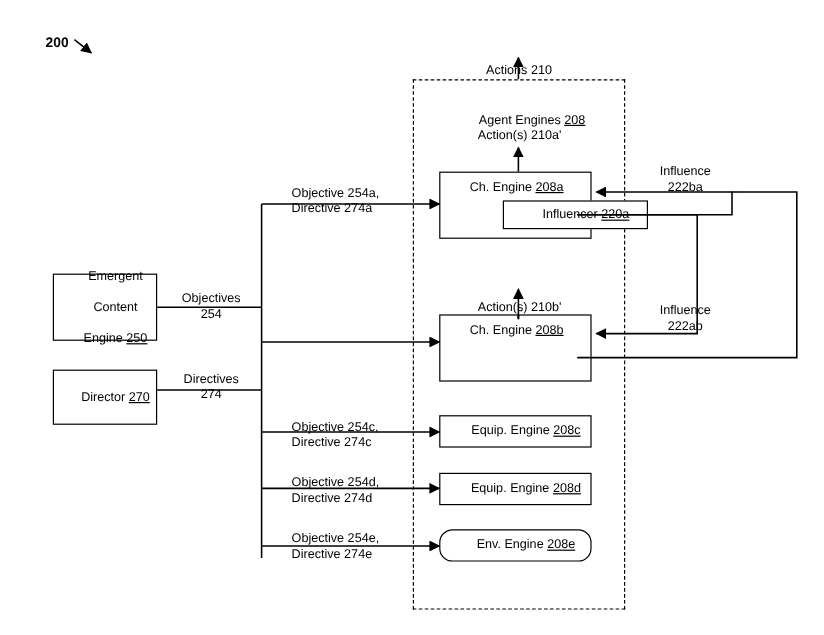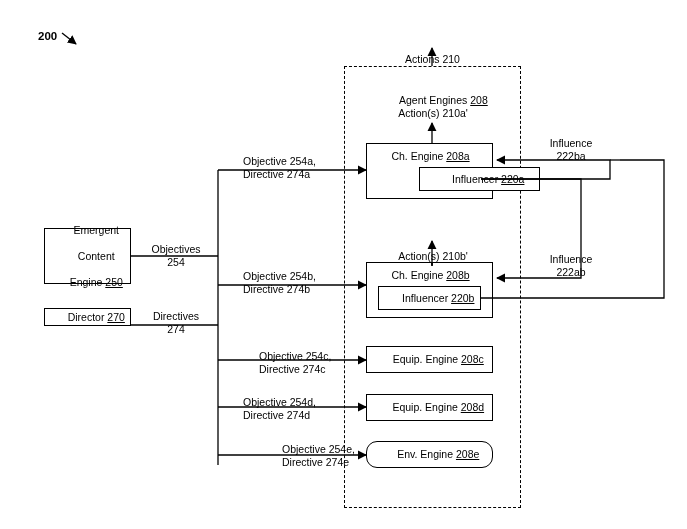--- a/index.html
+++ b/index.html
@@ -78,54 +78,48 @@
   <div class="txt center" style="left:378px; top:250px; width:110px;">Action(s) 210b'</div>
 
   <div class="box" style="left:44px; top:228px; width:87px; height:56px;">
     <div style="display:block;">
       <span>Emergent</span><br>
       <span>Content</span><br>
       <span>Engine </span><span class="u">250</span>
     </div>
   </div>
 
-  <div class="box" style="left:44px; top:308px; width:87px; height:18px;">
+  <div class="box" style="left:44px; top:308px; width:87px; height:46px;">
     <div style="display:block;">
       <span>Director </span><span class="u">270</span>
     </div>
   </div>
 
   <div class="txt center" style="left:139px; top:243px; width:74px;"><span>Objectives</span><br><span>254</span></div>
   <div class="txt center" style="left:139px; top:310px; width:74px;"><span>Directives</span><br><span>274</span></div>
 
   <div class="txt" style="left:243px; top:155px;"><span>Objective 254a,</span><br><span>Directive 274a</span></div>
-  <div class="txt" style="left:243px; top:270px;"><span>Objective 254b,</span><br><span>Directive 274b</span></div>
-  <div class="txt" style="left:243px; top:350px;margin-left:16px;"><span>Objective 254c,</span><br><span>Directive 274c</span></div>
+  <div class="txt" style="left:243px; top:350px;"><span>Objective 254c,</span><br><span>Directive 274c</span></div>
   <div class="txt" style="left:243px; top:396px;"><span>Objective 254d,</span><br><span>Directive 274d</span></div>
-  <div class="txt" style="left:243px; top:443px;margin-left:39px;"><span>Objective 254e,</span><br><span>Directive 274e</span></div>
+  <div class="txt" style="left:243px; top:443px;"><span>Objective 254e,</span><br><span>Directive 274e</span></div>
 
   <div class="box" style="left:366px; top:143px; width:127px; height:56px;">
     <div style="display:block; position:relative; width:100%; height:100%;">
       <div class="txt center" style="left:0; top:6px; width:127px;"><span>Ch. Engine </span><span class="u">208a</span></div>
     </div>
   </div>
   <div class="box" style="left:395px; top:167px; width:121px; height:24px;margin-left:24px;">
     <div style="display:block;">
       <span>Influencer </span><span class="u">220a</span>
     </div>
   </div>
 
   <div class="box" style="left:366px; top:262px; width:127px; height:56px;">
     <div style="display:block; position:relative; width:100%; height:100%;">
       <div class="txt center" style="left:0; top:6px; width:127px;"><span>Ch. Engine </span><span class="u">208b</span></div>
-    </div>
-  </div>
-  <div class="box" style="left:378px; top:286px; width:103px; height:24px;">
-    <div style="display:block;">
-      <span>Influencer </span><span class="u">220b</span>
     </div>
   </div>
 
   <div class="box" style="left:366px; top:346px; width:127px; height:27px;">
     <div style="display:block;">
       <span>Equip. Engine </span><span class="u">208c</span>
     </div>
   </div>
 
   <div class="box" style="left:366px; top:394px; width:127px; height:27px;">

